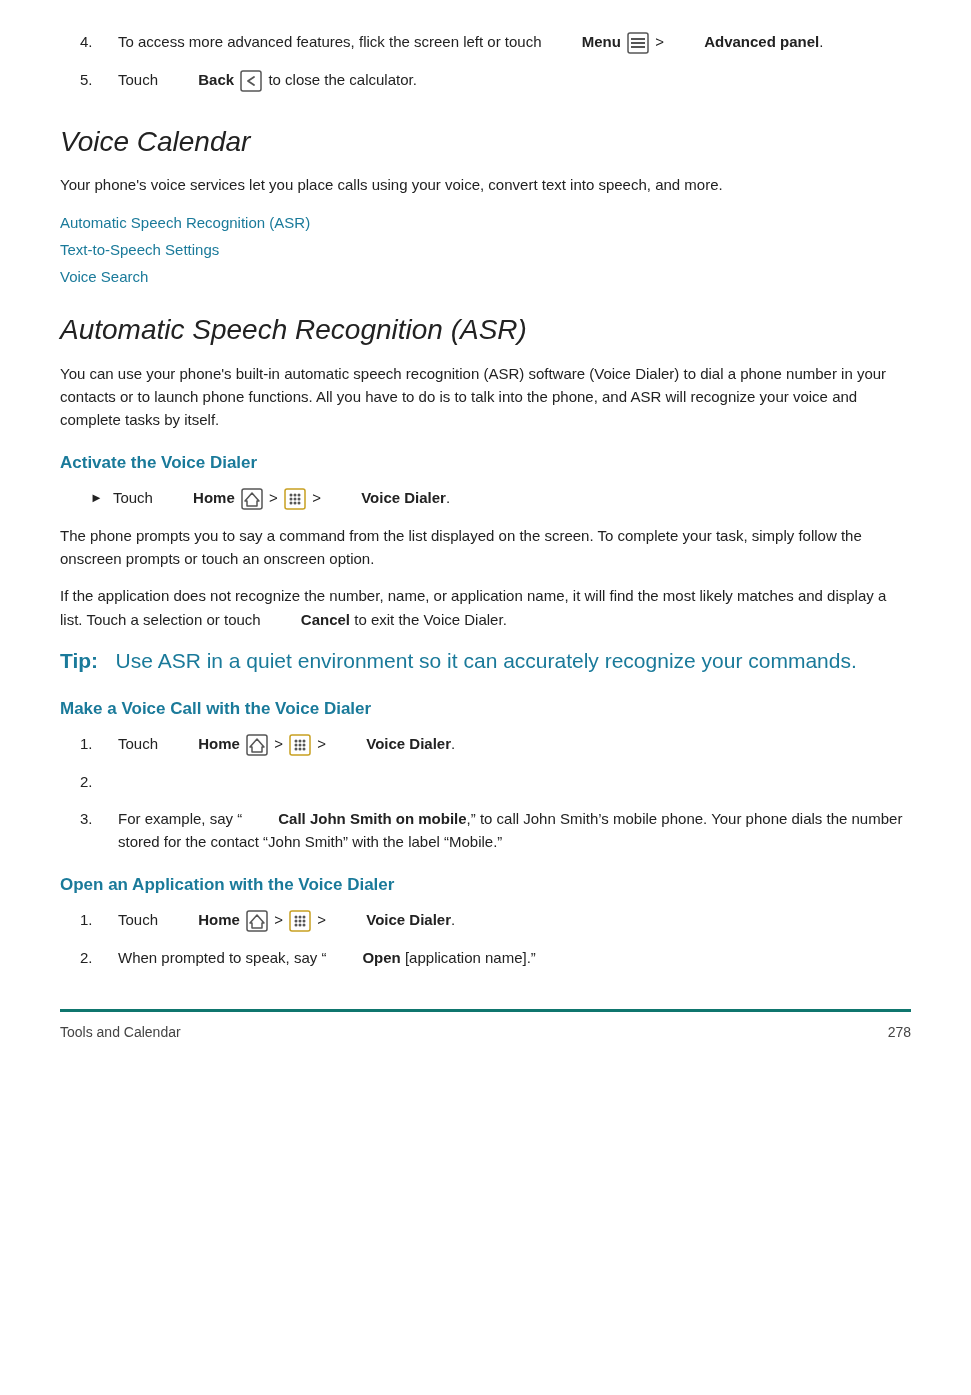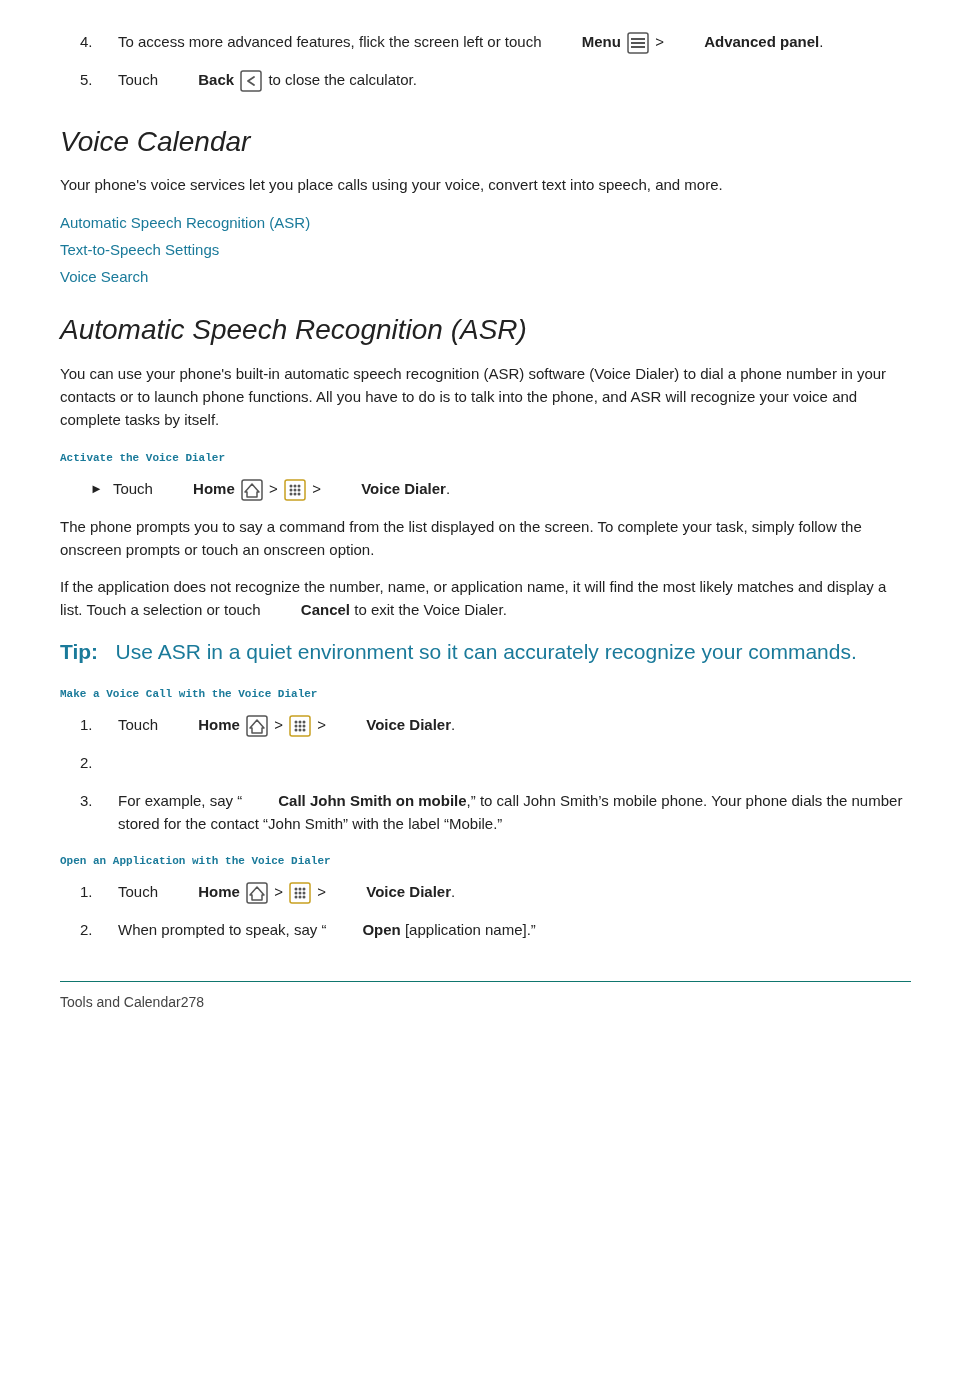--- a/index.html
+++ b/index.html
@@ -42,49 +42,49 @@
     .section-title-italic {
       font-family: Arial, sans-serif;
       font-size: 28px;
       font-style: italic;
       font-weight: normal;
       color: #222;
       margin-bottom: 10px;
       margin-top: 18px;
     }
     .subsection-title {
-      font-size: 11px;
+      font-size: 17px;
       font-weight: bold;
       color: #1a7a9a;
       margin-bottom: 10px;
       margin-top: 18px;
-      font-family: Liberation Mono, monospace;
     }
     .toc-link {
       display: block;
       color: #1a7a9a;
       font-size: 15px;
       margin-bottom: 4px;
       text-decoration: none;
     }
     .tip-line {
       color: #1a7a9a;
       font-size: 21px;
       margin-bottom: 14px;
     }
     .tip-label {
       font-weight: bold;
       color: #1a7a9a;
     }
     .bold { font-weight: bold; padding-left: 36px; }
     .footer {
       display: flex;
+      justify-content: space-between;
       align-items: center;
       margin-top: 40px;
-      border-top: 1px solid #0f766e;
+      border-top: 3px solid #0f766e;
       padding-top: 10px;
       font-size: 14px;
       color: #444;
     }
   </style>
 </head>
 <body>
 
 <div class="numbered-item">
   <span class="num">4.</span>

